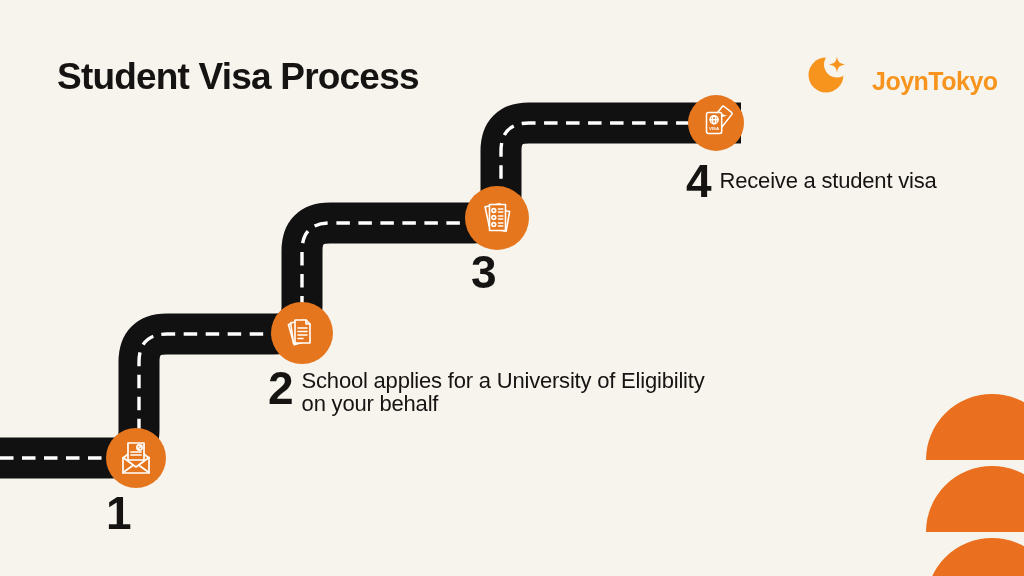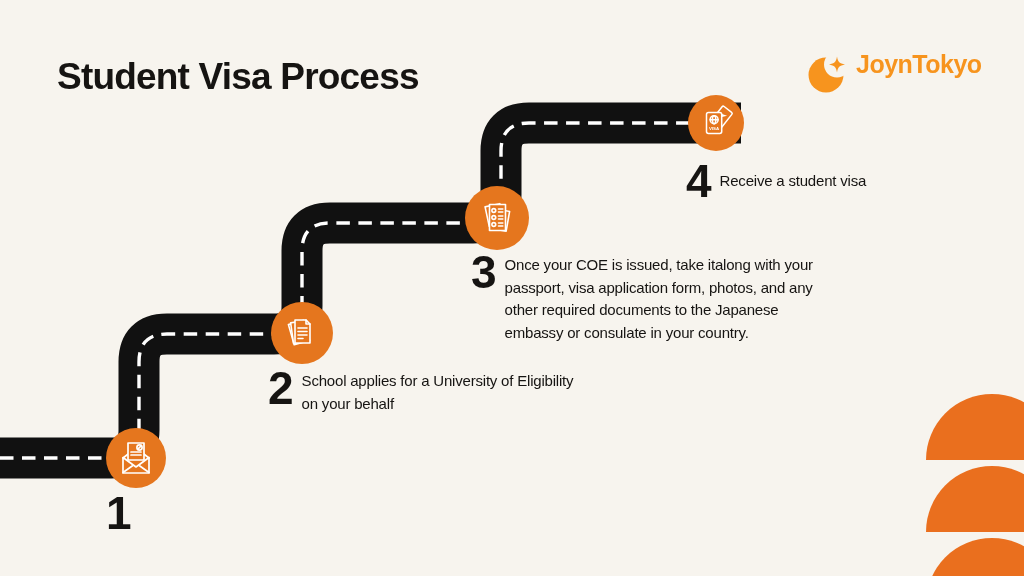--- a/index.html
+++ b/index.html
@@ -8,36 +8,36 @@
     background:#F7F4EE;
     font-family:"Liberation Sans", sans-serif;
     color:#161412;
   }
   
   .title{
     position:absolute;left:57px;top:56px;
     font-size:37px;font-weight:700;letter-spacing:-0.8px;color:#161412;
   }
   
-  .brand{position:absolute;left:806px;top:50px;display:flex;align-items:flex-start;gap:4px;}
+  .brand{position:absolute;left:806px;top:50px;display:flex;align-items:flex-end;gap:20px;}
   .brand-name{font-size:25px;font-weight:700;letter-spacing:-0.5px;color:#F7941E;}
   
   .road-svg{position:absolute;left:0;top:0;z-index:1;}
   
   .node{
     position:absolute;z-index:3;border-radius:50%;
     background:#E5761E;display:flex;align-items:center;justify-content:center;
   }
   .node svg{display:block;}
   
   .step{position:absolute;z-index:4;display:flex;gap:9px;align-items:flex-start;}
   .step.center{align-items:center;}
   .step .num{font-size:46px;font-weight:700;line-height:0.92;letter-spacing:-1px;}
   .step .txt{
-    font-size:15px;line-height:22.5px;letter-spacing:-0.2px;
+    font-size:22px;line-height:22.5px;letter-spacing:-0.2px;
     white-space:pre-line;margin-top:3px;font-weight:500;
   }
   .step.center .txt{margin-top:0;}
   
   .dome{
     position:absolute;left:926px;width:132px;height:66px;
     background:#EA6F1E;border-radius:66px 66px 0 0;z-index:2;
   }
   .dome.d1{top:394px;}
   .dome.d2{top:466px;}
@@ -121,24 +121,20 @@
   </div>
 
   <div class="step" style="left:268px;top:367px;">
     <span class="num">2</span>
     <span class="txt">School applies for a University of Eligibility
 on your behalf</span>
   </div>
 
   <div class="step" style="left:471px;top:251px;">
     <span class="num">3</span>
-    <span class="txt">Once your COE is issued, take italong with your
-passport, visa application form, photos, and any
-other required documents to the Japanese
-embassy or consulate in your country.</span>
   </div>
 
   <div class="step center" style="left:686px;top:160px;">
     <span class="num">4</span>
     <span class="txt">Receive a student visa</span>
   </div>
 
 </div>
 
 </body></html>

